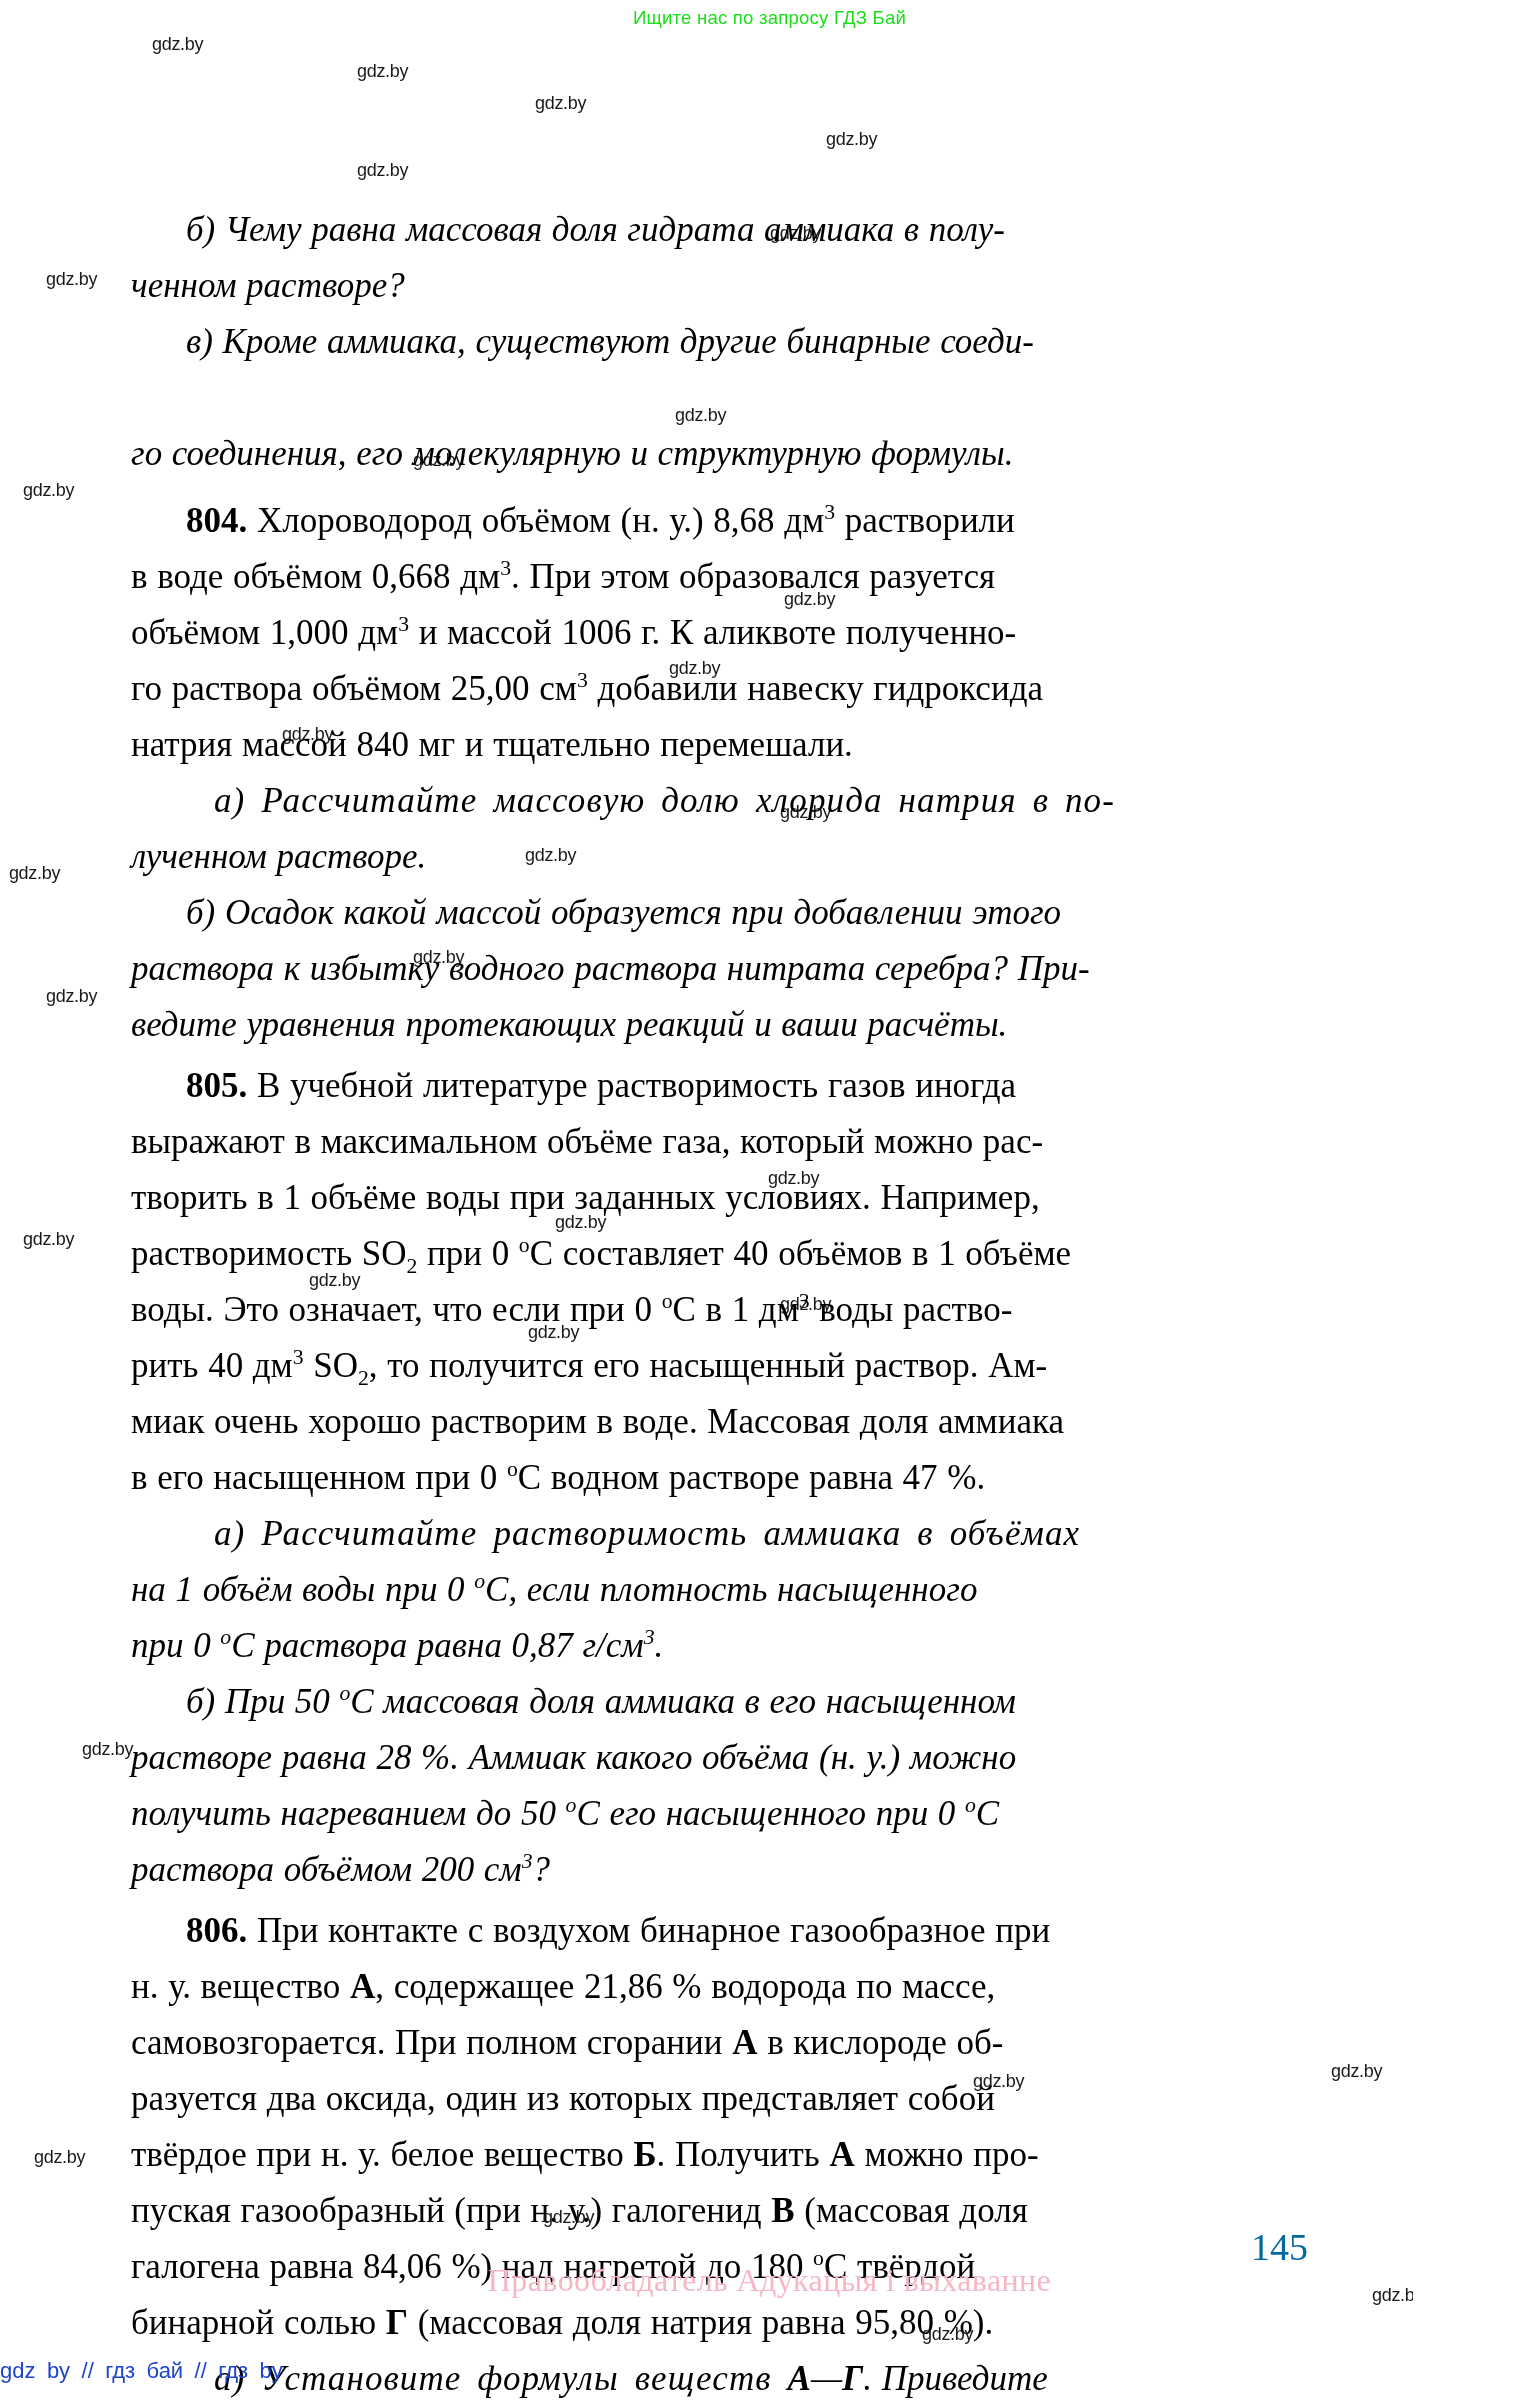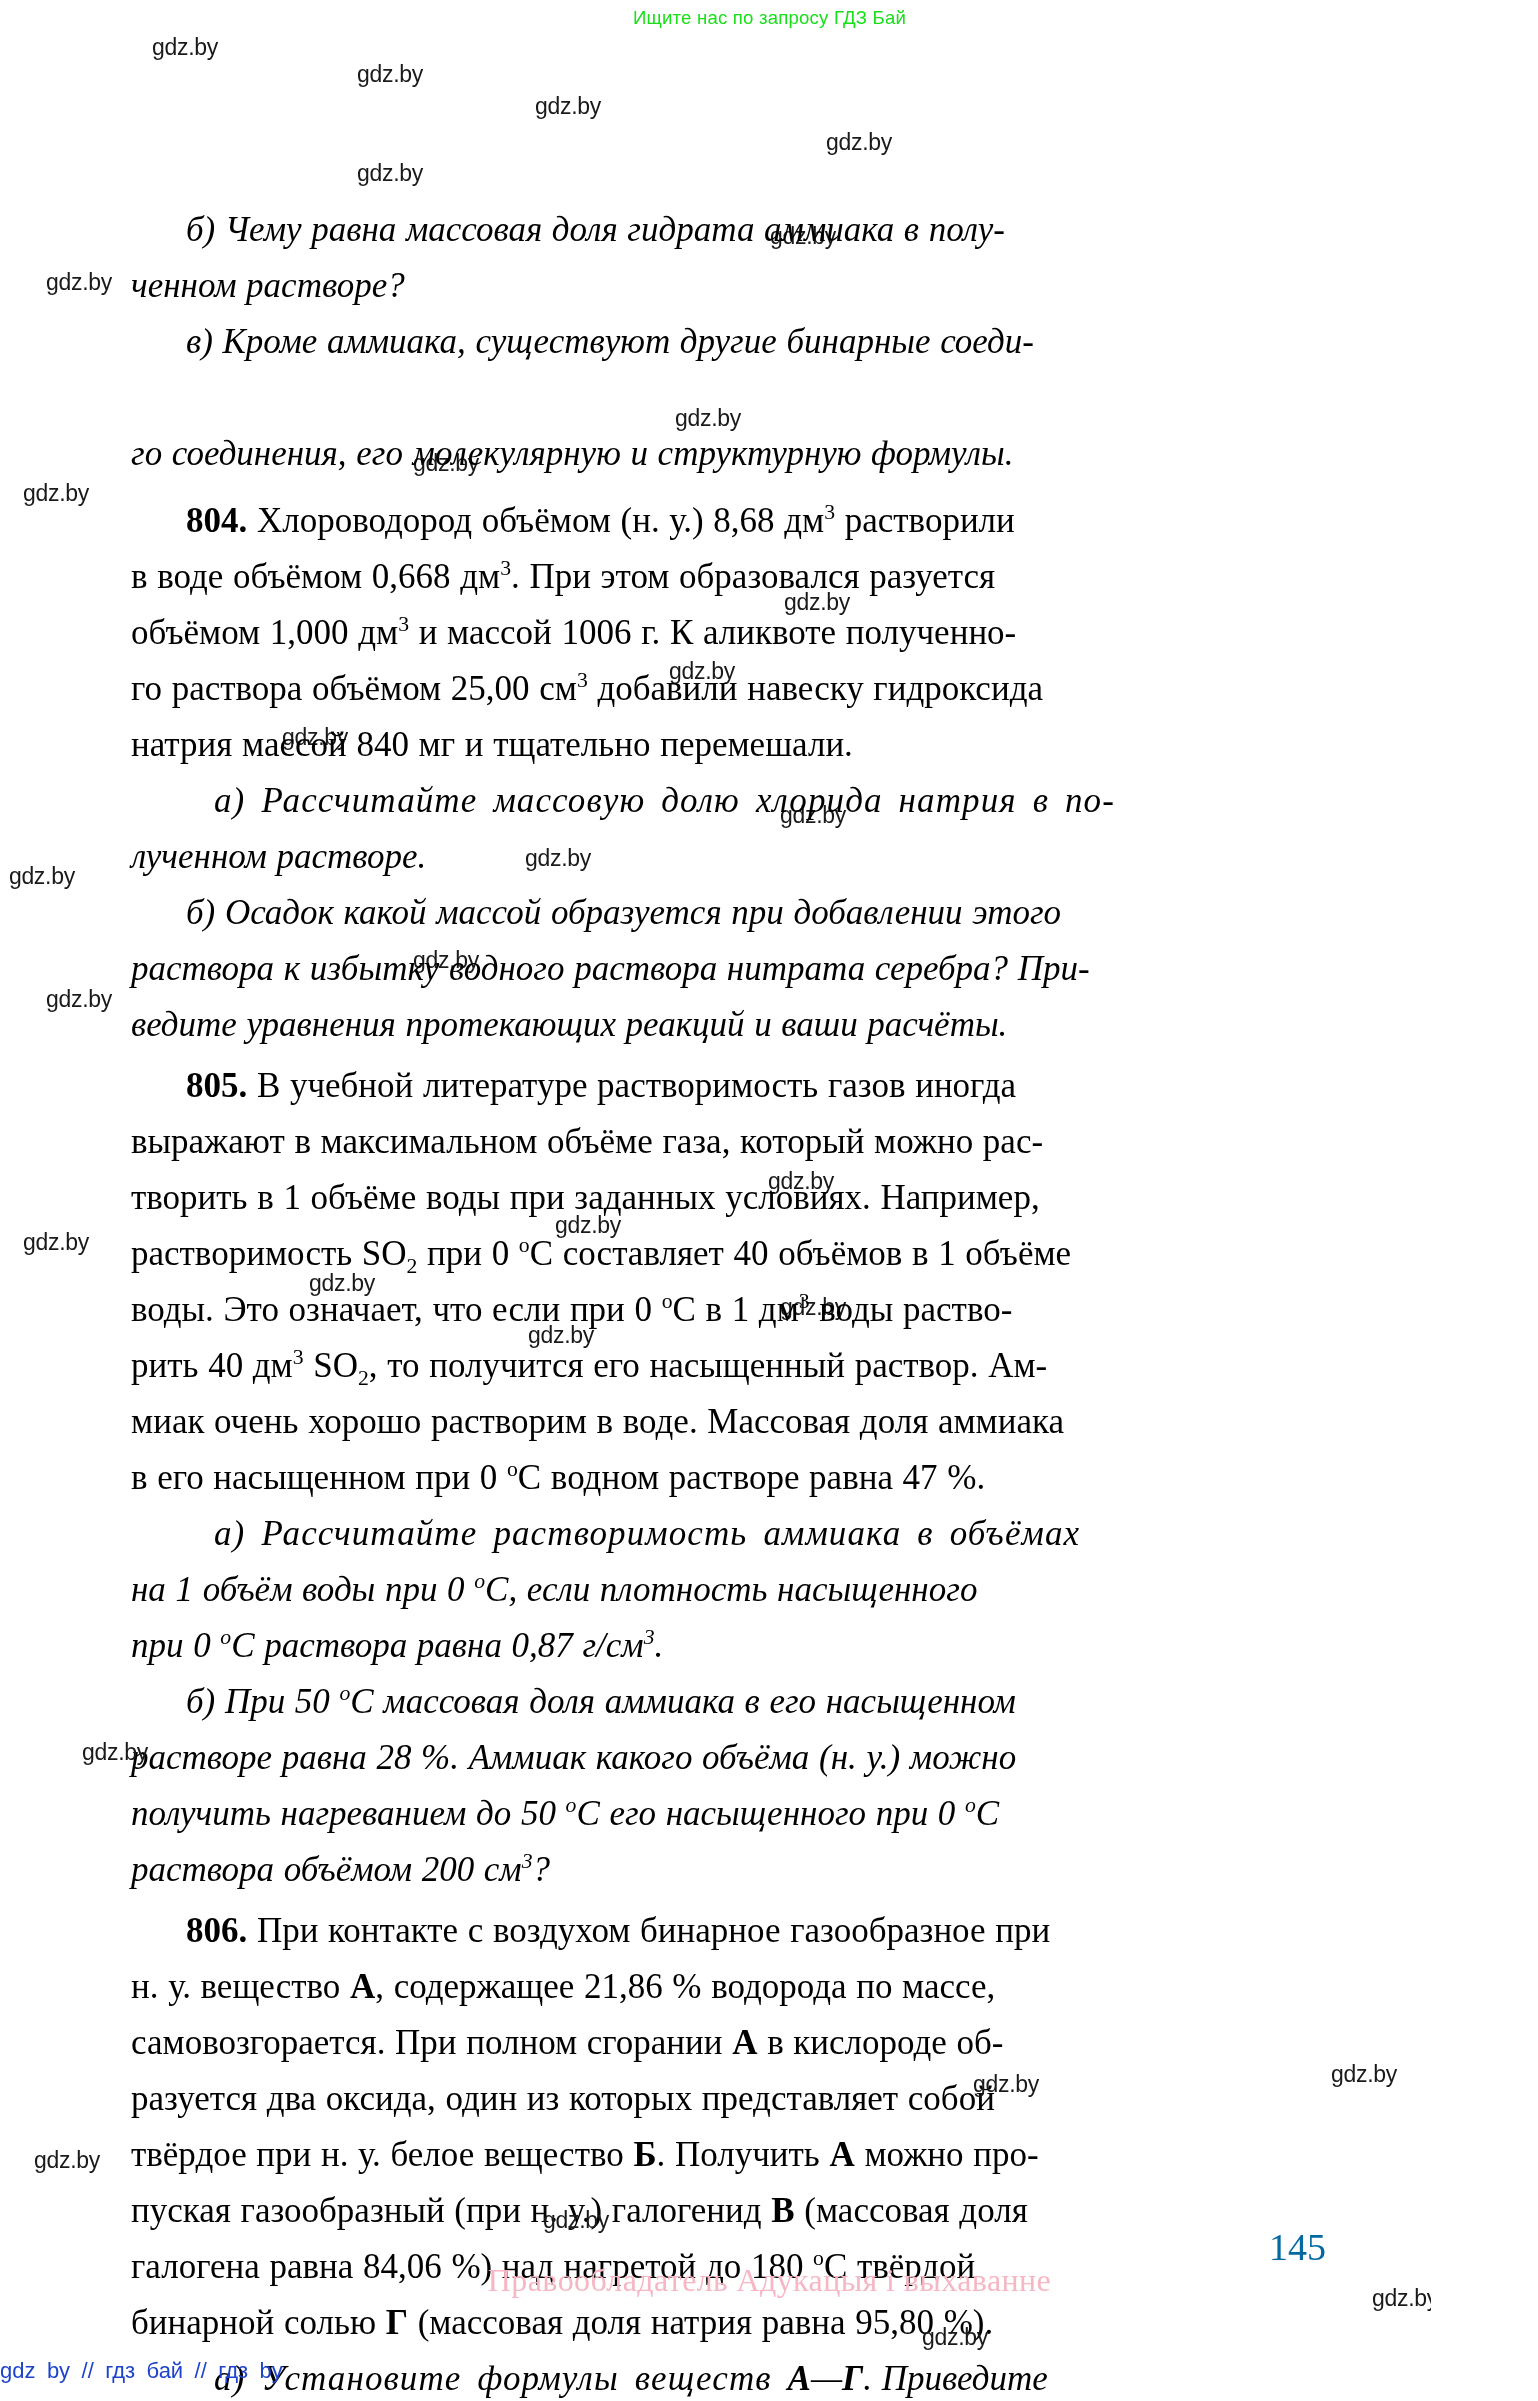--- a/index.html
+++ b/index.html
@@ -7,41 +7,40 @@
     padding: 0;
     background: #ffffff;
   }
   .page {
     position: relative;
     width: 1413px;
     height: 2401px;
     background: #ffffff;
     overflow: hidden;
     font-family: "Liberation Serif", "DejaVu Serif", serif;
-    padding-left: 18px;
   }
 
   
   .promo {
     position: absolute;
     top: 7px;
     left: 0;
     width: 1539px;
     text-align: center;
     font-family: "Liberation Sans", sans-serif;
     font-size: 18.6px;
     color: #18e018;
     letter-spacing: 0.2px;
   }
 
   
   .wm {
     position: absolute;
     font-family: "Liberation Sans", sans-serif;
-    font-size: 23px;
+    font-size: 18px;
     color: #1a1a1a;
     white-space: nowrap;
     letter-spacing: -0.3px;
   }
 
   
   .content {
     position: absolute;
     left: 131px;
     top: 202px;

